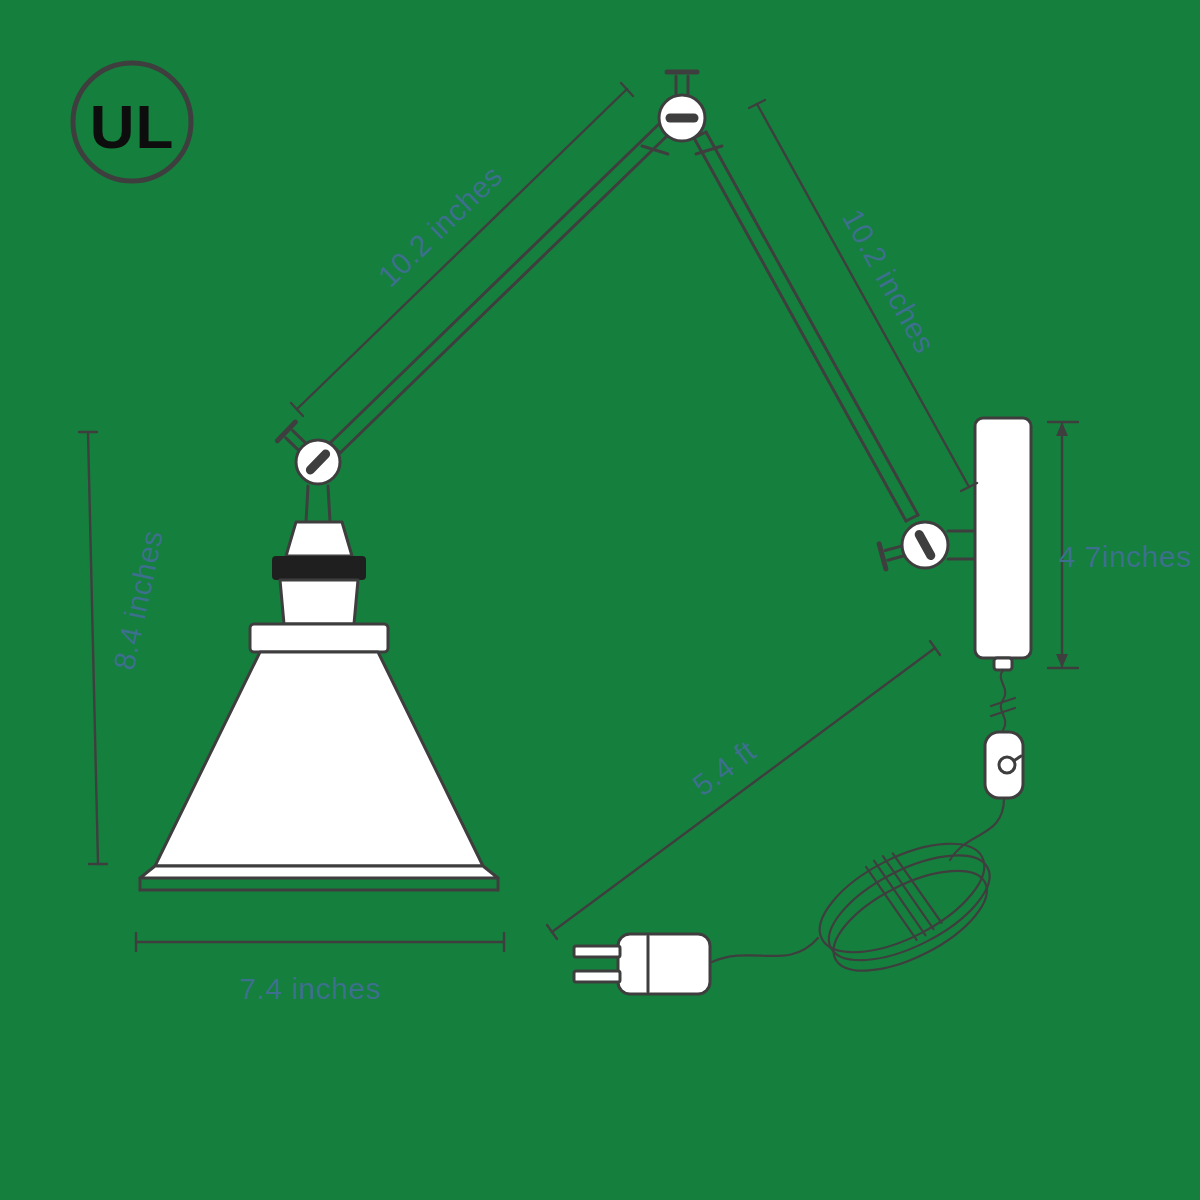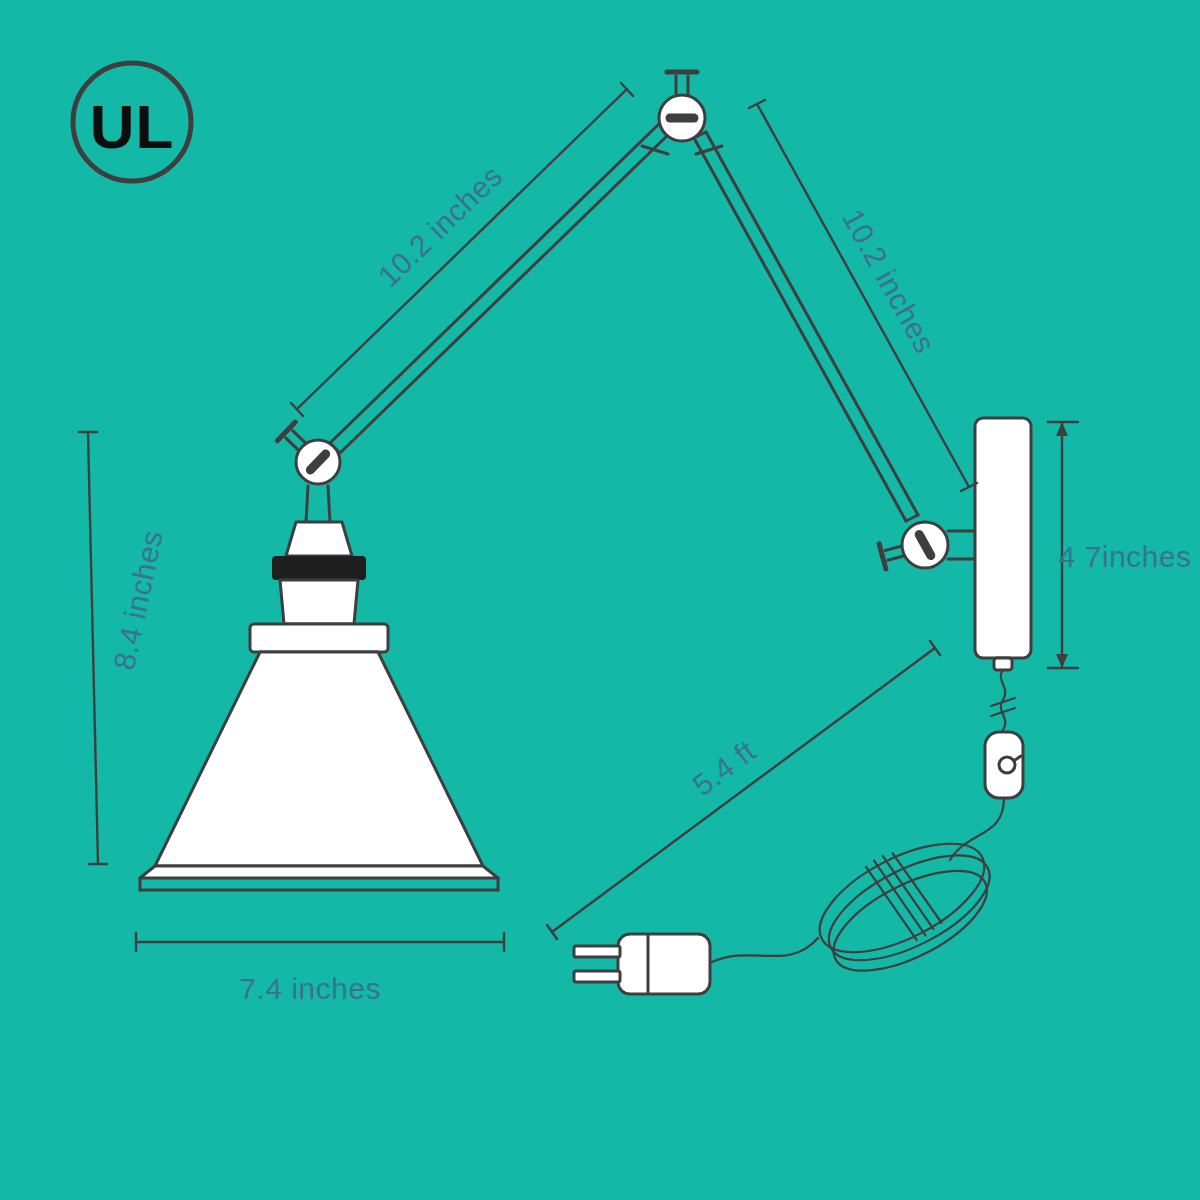--- a/index.html
+++ b/index.html
@@ -1,16 +1,16 @@
 <!DOCTYPE html>
 <html><head>
 <meta charset="utf-8">
 <style>
   html,body{margin:0;padding:0;background:#ffffff;}
-  .canvas{position:relative;width:1200px;height:1200px;background:#14b8a6;overflow:hidden;
+  .canvas{position:relative;width:1200px;height:1200px;background:#15803d;overflow:hidden;
           font-family:"Liberation Sans",sans-serif;}
   svg{display:block;}
   .art{stroke:#3e3e3e;stroke-width:3;fill:none;stroke-linecap:round;stroke-linejoin:round;}
   .solid{fill:#ffffff;}
   .band{fill:#1f1f1f;stroke:none;}
   .thick{stroke-width:5;}
   .thin{stroke-width:2.2;}
   .dim{stroke:#3e3e3e;stroke-width:2.4;fill:none;stroke-linecap:round;}
   .arrow{fill:#3e3e3e;stroke:none;}
   .dim-label{fill:#3d6f8e;font-size:30px;letter-spacing:.5px;stroke:none;}

